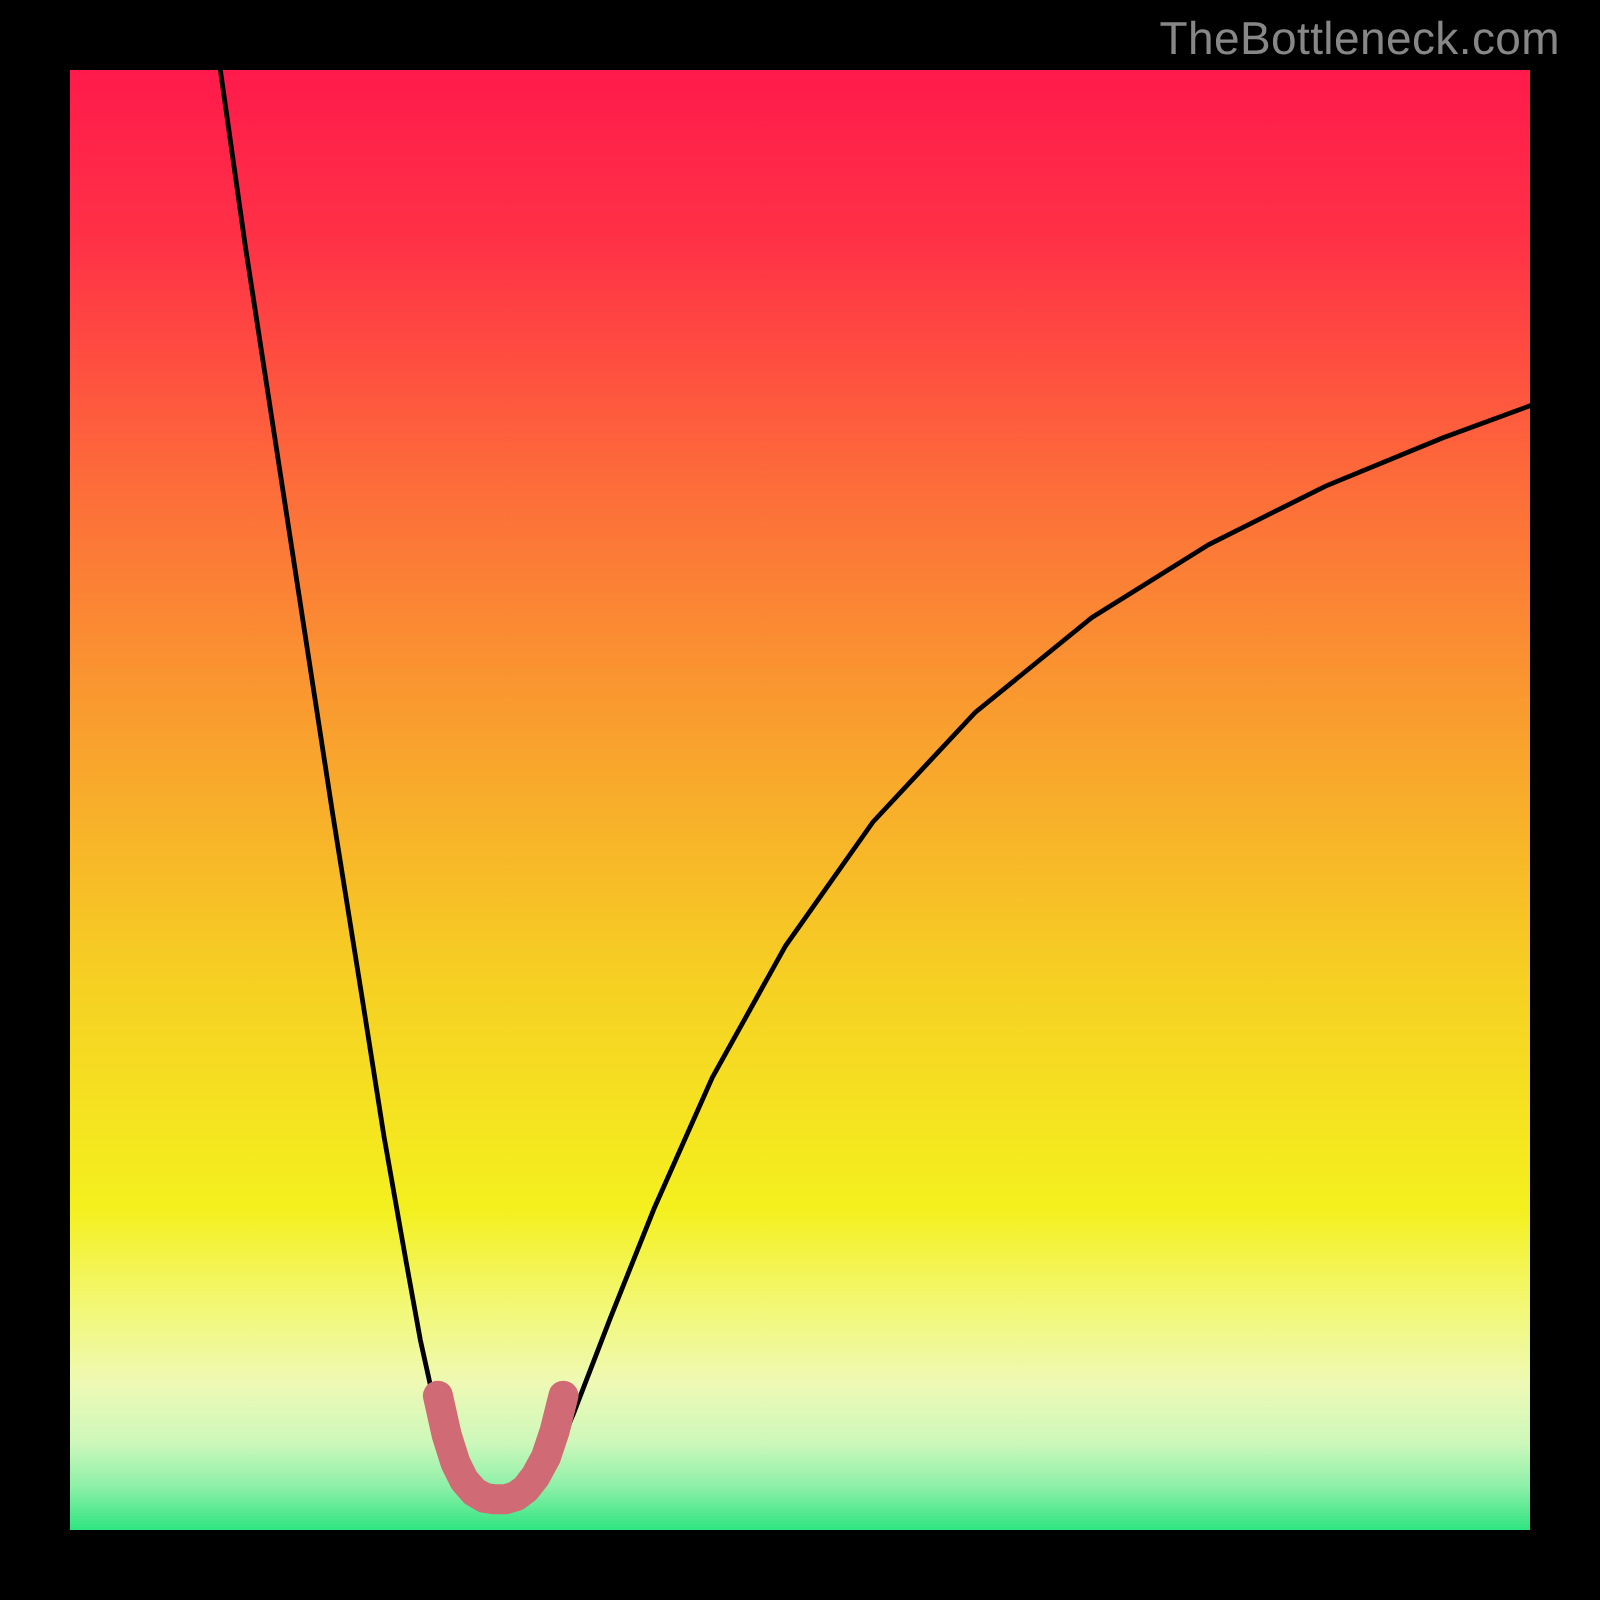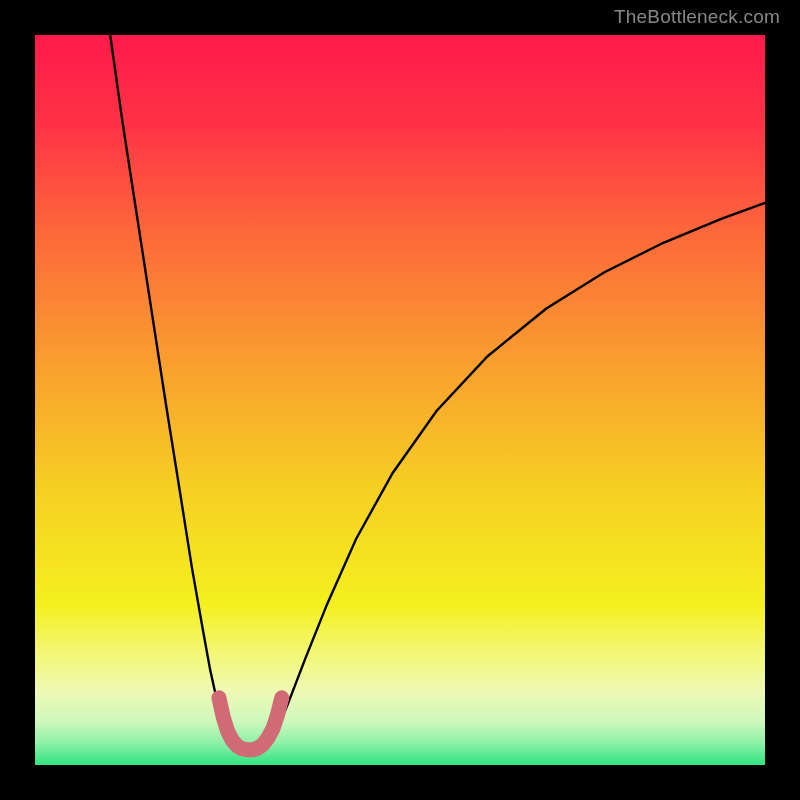--- a/index.html
+++ b/index.html
@@ -38,21 +38,21 @@
     left: 0;
     top: 0;
     width: 100%;
     height: 100%;
   }
   .watermark {
     position: absolute;
     top: 6px;
     right: 20px;
     font-family: Arial, Helvetica, sans-serif;
-    font-size: 19px;
+    font-size: 23px;
     color: #878787;
     letter-spacing: 0.2px;
     text-align: right;
   }
 </style>
 </head>
 <body>
 <div class="frame">
 
   <div class="watermark">TheBottleneck.com</div>

